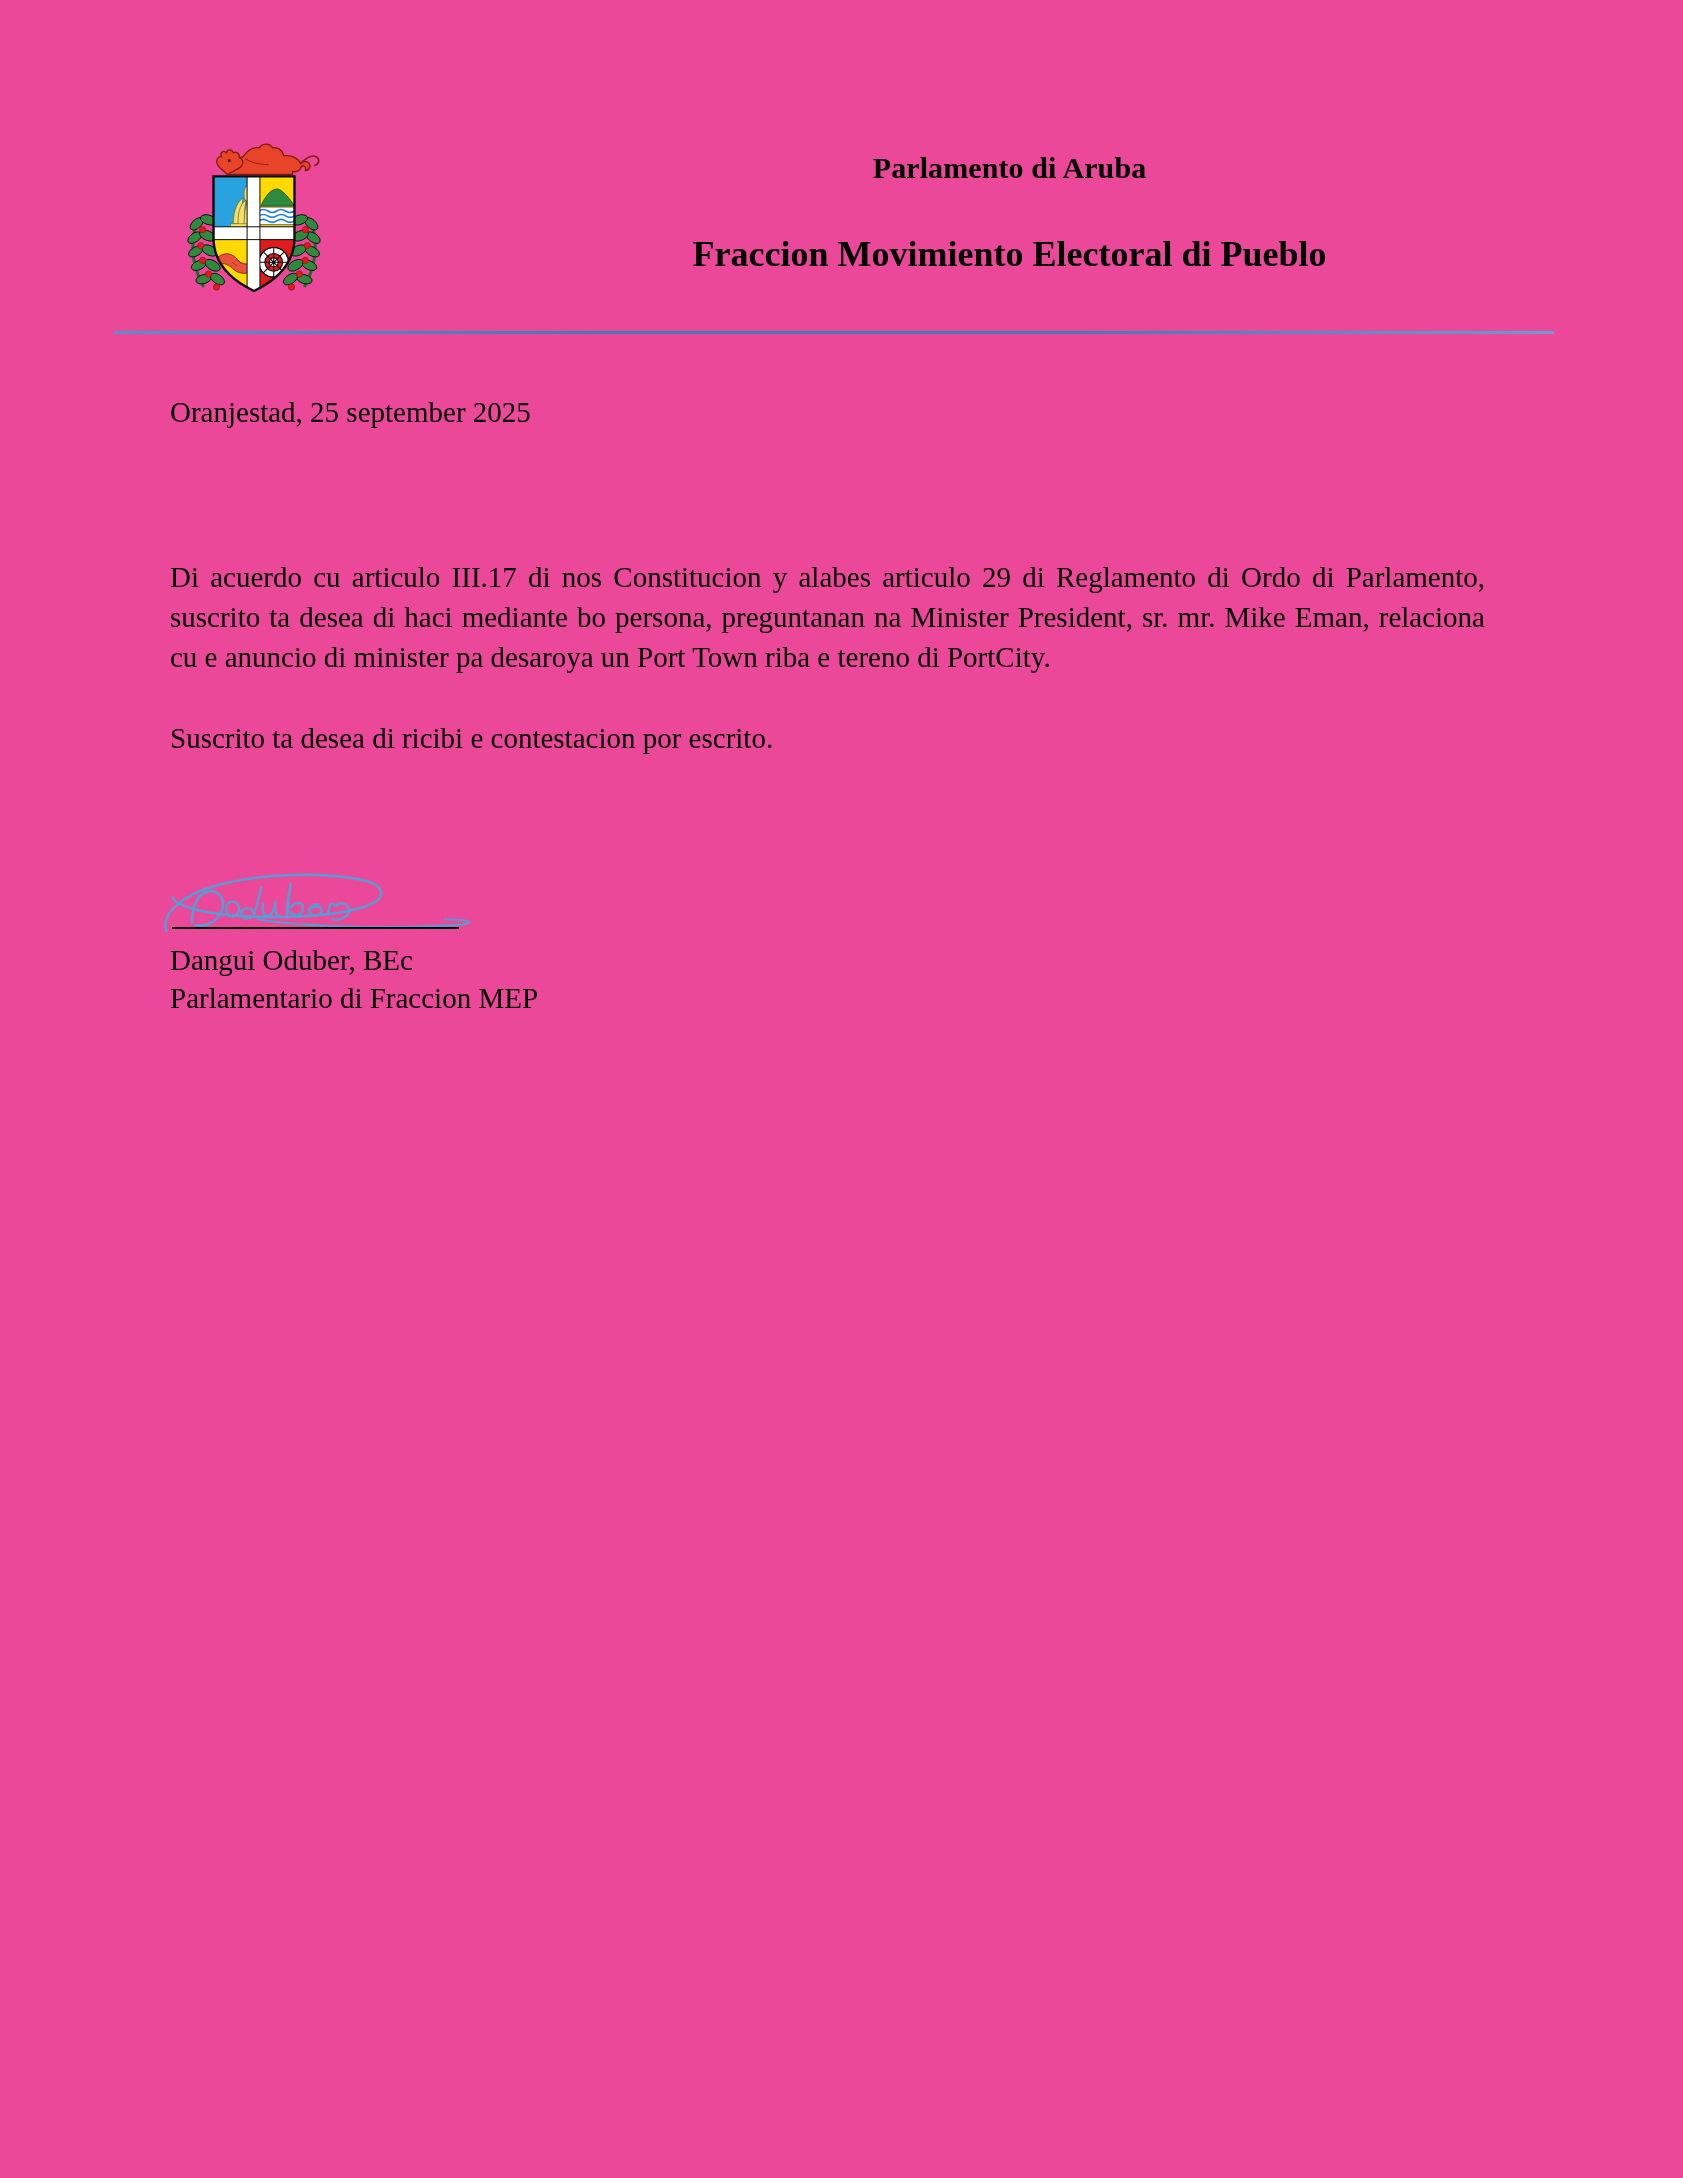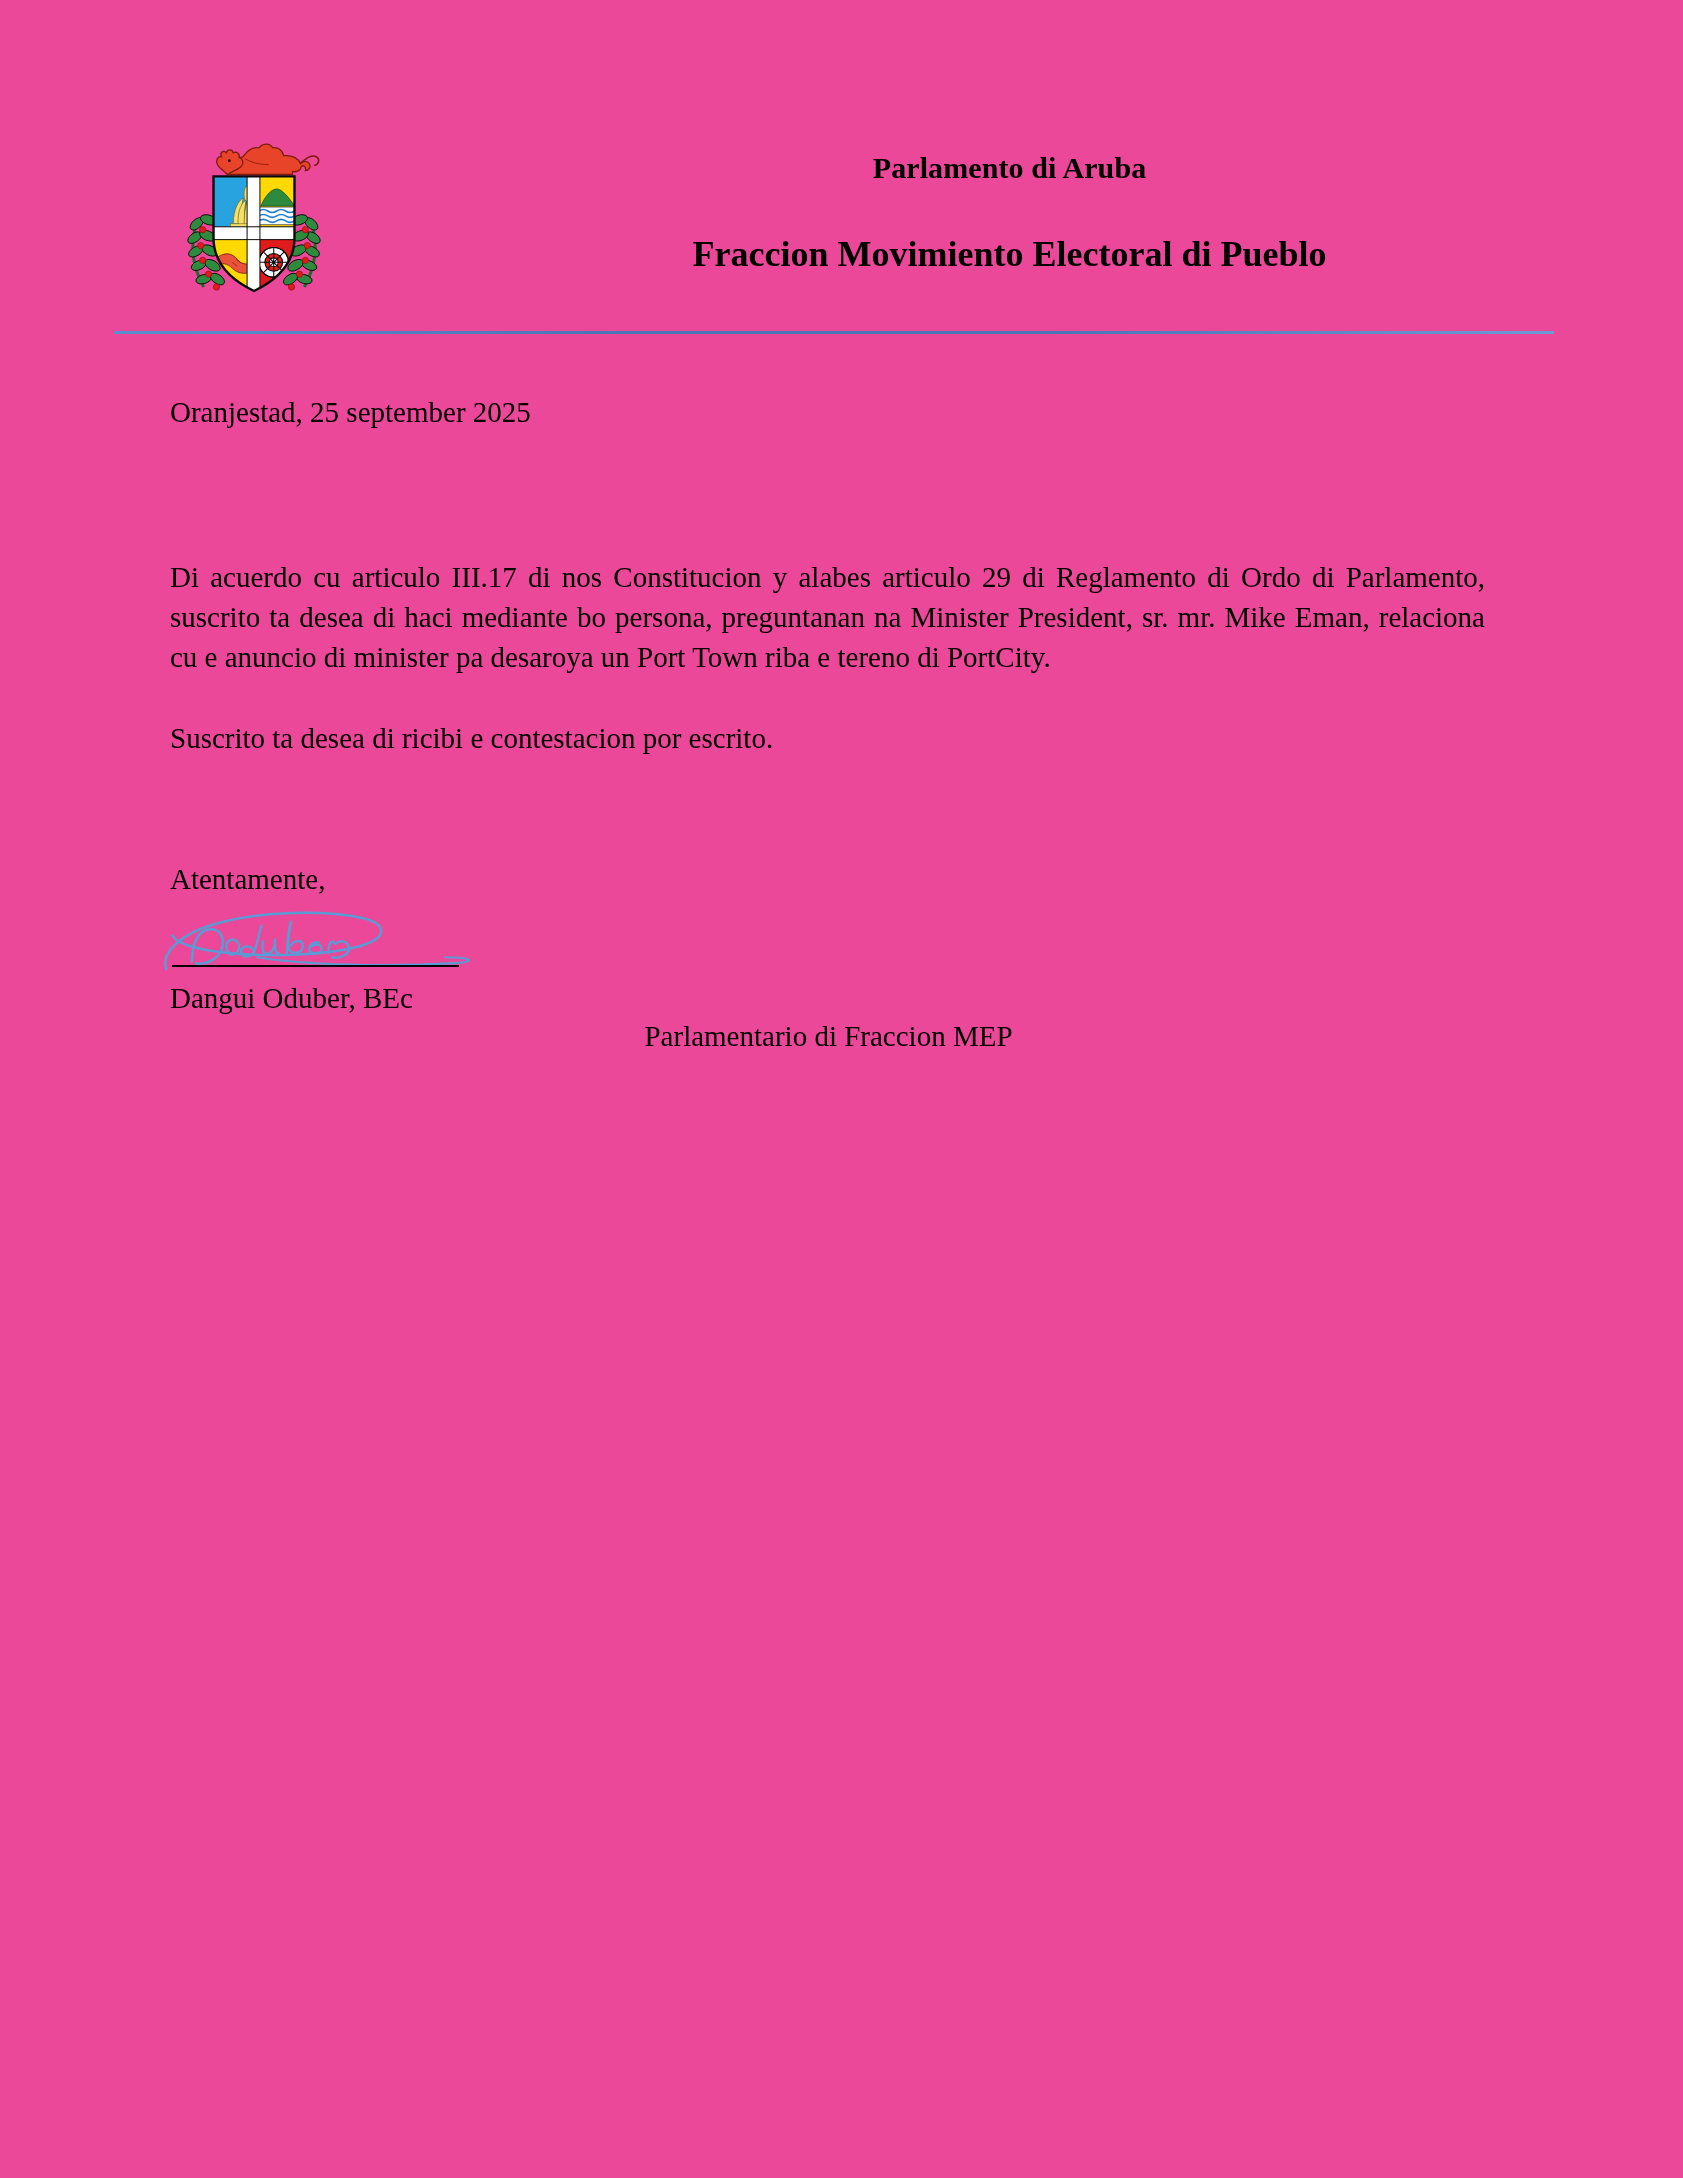--- a/index.html
+++ b/index.html
@@ -138,21 +138,20 @@
     width: 287px;
     height: 2px;
     background: #000000;
   }
   .sig-name {
     line-height: 38px;
     margin-top: 2px;
   }
   .sig-role {
     line-height: 38px;
-    text-align: center;
   }
 </style>
 </head>
 <body>
 
 <div class="page">
 
   <div class="letterhead">
 
     <div class="crest">
@@ -296,21 +295,20 @@
 
     <div class="para-justified">Di acuerdo cu articulo III.17 di nos Constitucion y alabes articulo 29 di Reglamento di Ordo di Parlamento, suscrito ta desea di haci mediante bo persona, preguntanan na Minister President, sr. mr. Mike Eman, relaciona cu e anuncio di minister pa desaroya un Port Town riba e tereno di PortCity.</div>
 
     <div class="gap-md"></div>
 
     <div class="single-line">Suscrito ta desea di ricibi e contestacion por escrito.</div>
 
     <div class="gap-xl"></div>
 
     <div class="sig-area">
-      <div class="sign-off">Atentamente,</div>
 
       <div class="signature-wrap">
         <svg class="signature-svg" width="416" height="85" viewBox="0 0 420 86" xmlns="http://www.w3.org/2000/svg">
           <g fill="none" stroke="#5b9bd5" stroke-linecap="round" stroke-linejoin="round">
 
             <path d="M8 74 C2 58 22 38 58 28 C104 15 168 14 205 22 C232 28 232 42 206 50
                      C176 59 120 62 74 58 C40 55 18 48 14 40" stroke-width="2.6"></path>
 
             <path d="M100 62 C150 70 230 72 300 68 C325 66 314 62 290 62" stroke-width="2.2"></path>
 

